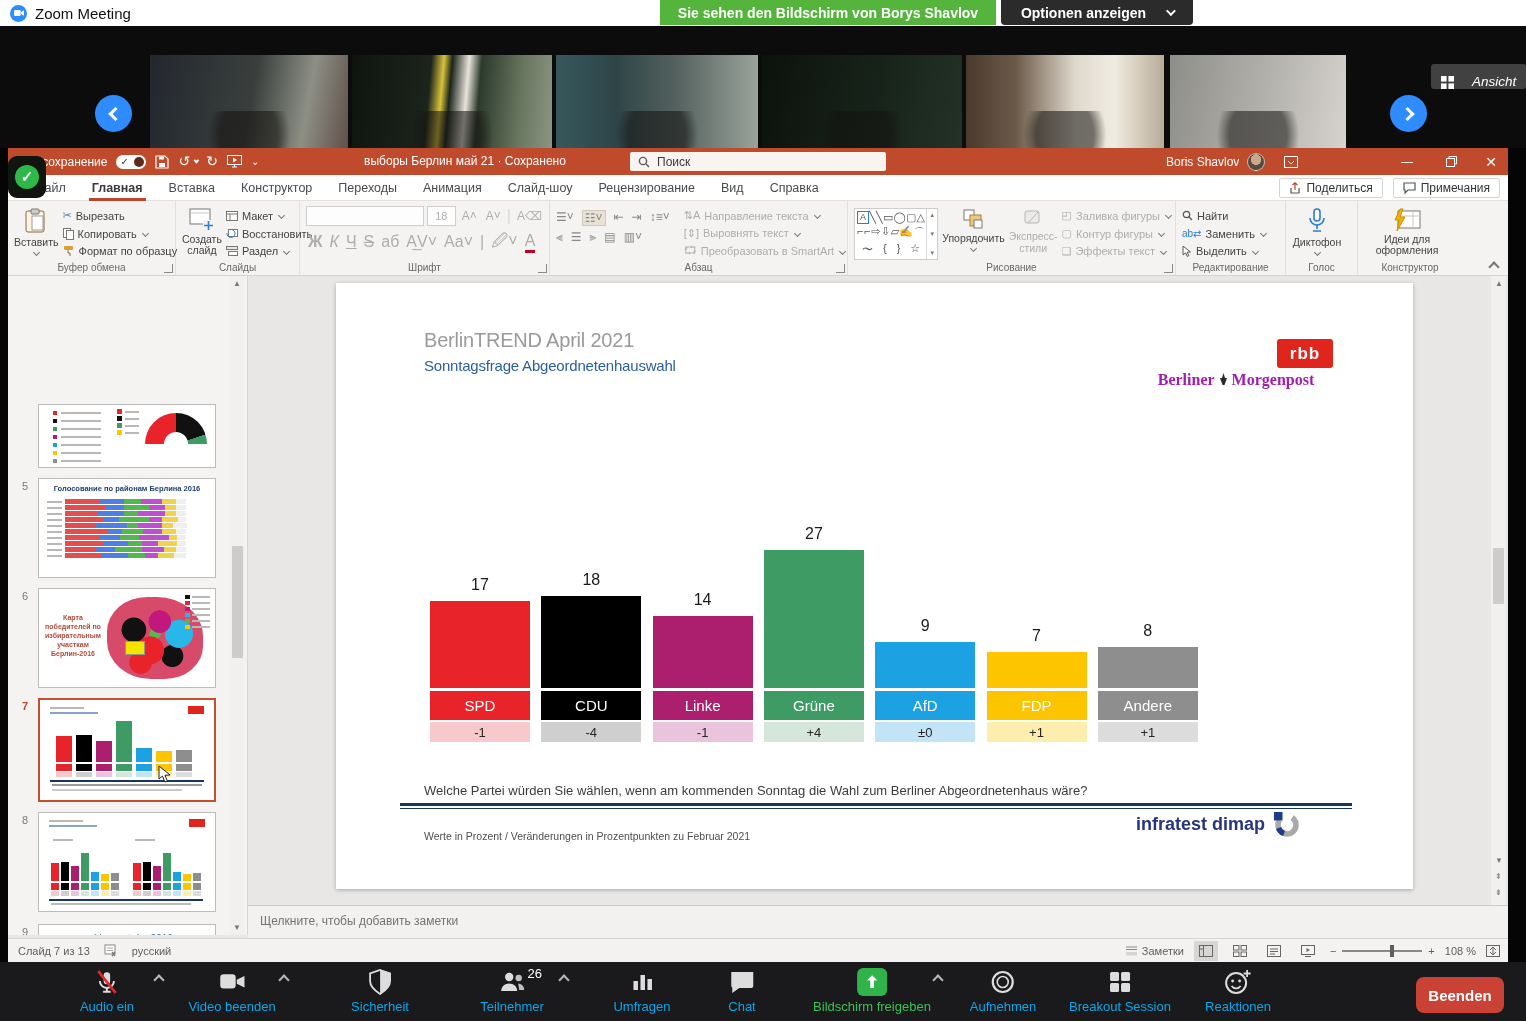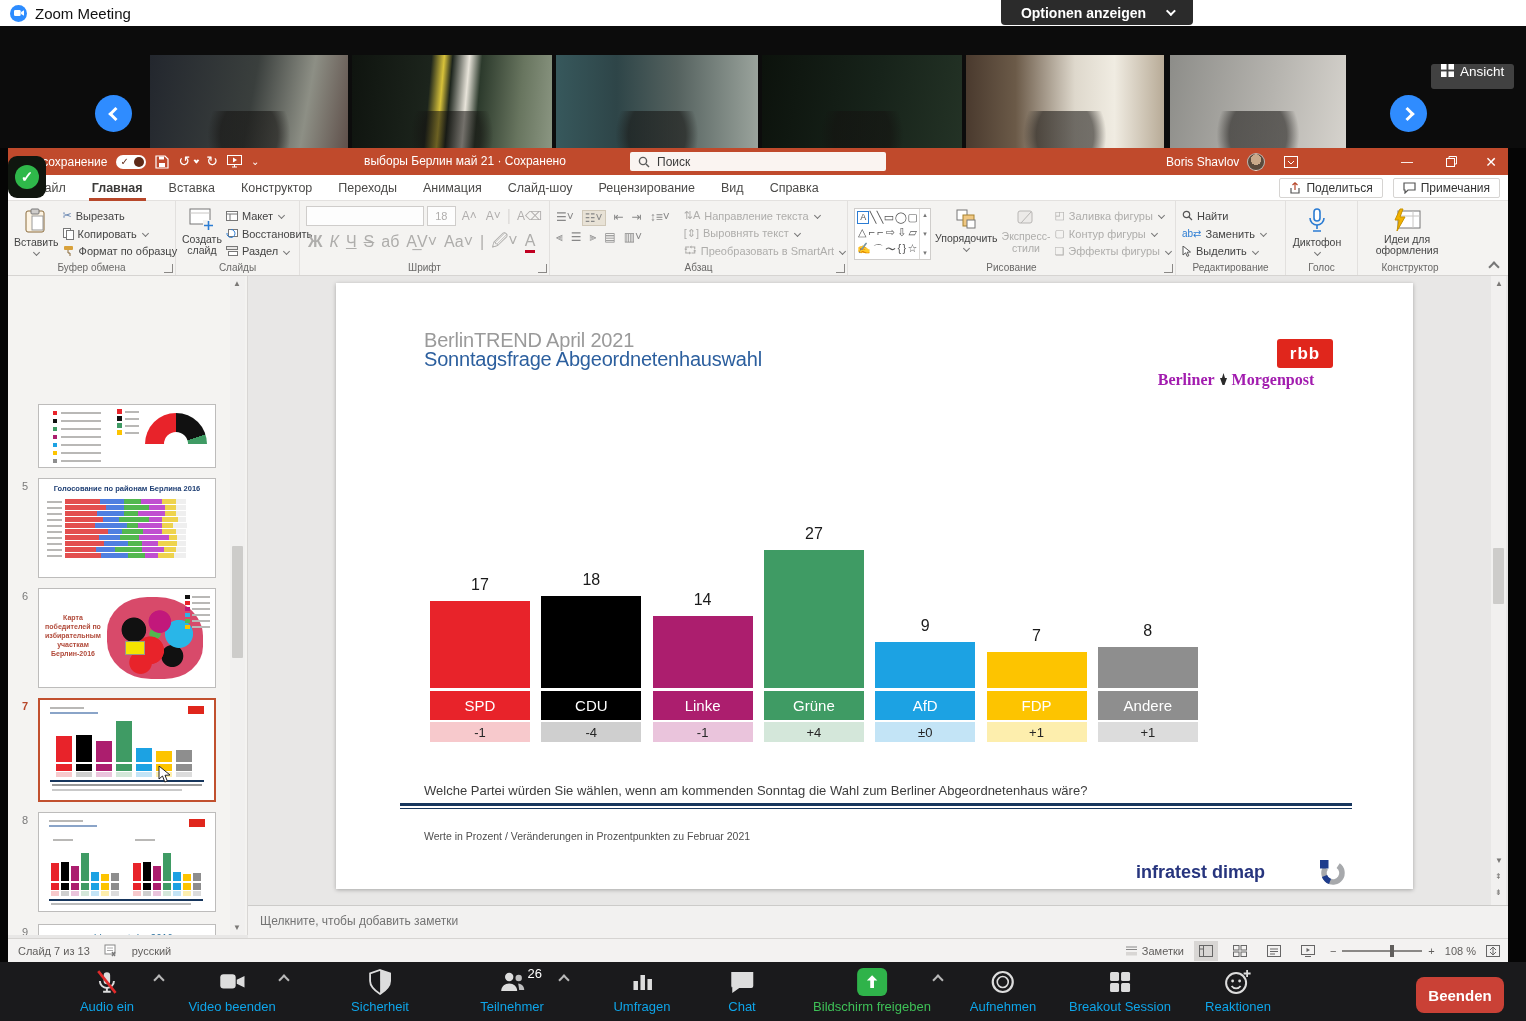--- a/index.html
+++ b/index.html
@@ -24,21 +24,21 @@
 .nav-right { left:1390px; } .nav-right span { transform:rotate(225deg) translate(1px,-1px); }
 .tile { position:absolute; top:29px; height:118px; overflow:hidden; }
 .tile::before { content:""; position:absolute; left:50%; bottom:-18px; width:90px; height:80px; transform:translateX(-50%); background:radial-gradient(ellipse at 50% 30%, rgba(20,18,16,.55) 0 45%, transparent 65%); }
 .tile-0 { background:linear-gradient(100deg,#23272e 0%,#3a3f3d 50%,#8d8f85 76%,#5b4a45 100%); }
 .tile-1 { background:linear-gradient(95deg,#0f140f 0%,#1c241c 38%,#d8c23a 44%,#1c241c 48%,#e8e4da 56%,#2c3a2c 62%,#68755f 82%,#8d9884 100%); }
 .tile-2 { background:linear-gradient(90deg,#37585c 0%,#2e4548 30%,#55625f 60%,#9aa39c 100%); }
 .tile-3 { background:linear-gradient(100deg,#0c120c 0%,#17231a 55%,#243326 100%); }
 .tile-4 { background:linear-gradient(90deg,#4a3a2e 0%,#6b5a48 25%,#ded8cc 55%,#f0ece2 75%,#b8ab97 100%); }
 .tile-5 { background:linear-gradient(100deg,#8d8d89 0%,#b5b3ae 55%,#d8d5cf 100%); }
 .name-tag { position:absolute; left:2px; bottom:2px; background:rgba(15,15,15,.62); color:#fff; font-size:13.5px; padding:3px 10px 3px 6px; display:flex; align-items:center; gap:5px; }
-.ansicht-btn { position:absolute; left:1431px; top:38px; height:25px; padding:0 10px; background:rgba(70,70,70,.92); border-radius:3px; color:#fff; font-size:13.5px; display:flex; align-items:flex-start; gap:6px; cursor:pointer; }
+.ansicht-btn { position:absolute; left:1431px; top:38px; height:25px; padding:0 10px; background:rgba(70,70,70,.92); border-radius:3px; color:#fff; font-size:13.5px; display:flex; align-items:flex-end; gap:18px; cursor:pointer;font-style:italic; }
 
 
 .ppt { position:absolute; left:8px; top:148px; width:1500px; height:814px; background:#fff; }
 .ppt-titlebar { position:absolute; left:0; top:0; width:100%; height:27px; background:#c04a2c; color:#fff; font-size:12px; }
 .qat { position:absolute; left:8px; top:0; height:27px; display:flex; align-items:center; gap:9px; }
 .toggle-pill { width:30px; height:14px; border-radius:8px; background:#fff; position:relative; }
 .toggle-pill .knob { position:absolute; right:2px; top:2px; width:10px; height:10px; border-radius:50%; background:#5f2a18; }
 .toggle-pill .chk { position:absolute; left:4px; top:0; color:#5f2a18; font-size:10px; line-height:14px; }
 .qat-ic { color:#fff; font-size:14px; line-height:27px; cursor:pointer; display:flex; align-items:center; }
 .doc-title { position:absolute; left:352px; top:0; width:210px; height:27px; line-height:27px; text-align:center; white-space:nowrap; }
@@ -89,28 +89,28 @@
 .statusbar { position:absolute; left:0; top:790px; width:100%; height:24px; background:#f3f2f1; border-top:1px solid #d6d4d2; font-size:11px; color:#605e5c; display:flex; align-items:center; }
 .sb-left { display:flex; align-items:center; gap:14px; padding-left:10px; }
 .sb-right { margin-left:auto; display:flex; align-items:center; gap:10px; padding-right:8px; }
 .viewbtn { width:24px; height:20px; display:flex; align-items:center; justify-content:center; cursor:pointer; }
 .viewbtn.pressed { background:#d8d6d4; }
 .zoom-slider { display:flex; align-items:center; gap:6px; }
 .zs-track { width:80px; height:2px; background:#8a8886; position:relative; }
 .zs-thumb { position:absolute; left:48px; top:-5px; width:4px; height:12px; background:#605e5c; }
 
 .kicker { position:absolute; left:88px; top:46px; font-size:20px; color:#9a9a9a; letter-spacing:-0.2px; }
-.slide-title { position:absolute; left:88px; top:65px; font-size:20px; color:#2c5f9e; letter-spacing:-0.2px; }
+.slide-title { position:absolute; left:88px; top:74px; font-size:15px; color:#2c5f9e; letter-spacing:-0.2px; }
 .rbb-logo { position:absolute; left:941px; top:56px; width:56px; height:29px; background:#e0261c; border-radius:3px; color:#fff; font-weight:bold; font-size:17px; display:flex; align-items:center; justify-content:center; letter-spacing:1px; }
 .bmp-logo { position:absolute; left:800px; top:88px; width:200px; text-align:center; font-family:"Liberation Serif", serif; font-weight:bold; font-size:16px; color:#a21caf; display:flex; align-items:baseline; justify-content:center; gap:4px; }
 .q-text { position:absolute; left:88px; top:500px; font-size:13px; color:#3c3c3c; }
 .rule { position:absolute; left:64px; top:520px; width:952px; height:6px; border-top:3px solid #17365d; border-bottom:1px solid #17365d; }
 .src1 { position:absolute; left:88px; top:533px; font-size:10.5px; color:#4f4f4f; }
 .src2 { position:absolute; left:88px; top:547px; font-size:10.5px; color:#4f4f4f; }
-.agency { position:absolute; left:800px; top:528px; width:210px; display:flex; align-items:center; justify-content:space-between; gap:8px; font-size:18px; font-weight:bold; color:#27357e;margin-top:48px; }
+.agency { position:absolute; left:800px; top:528px; width:210px; display:flex; align-items:center; justify-content:flex-start; gap:8px; font-size:18px; font-weight:bold; color:#27357e; }
 
 .bar-group { position:absolute; top:0; height:606px; }
 .bar-rect { position:absolute; left:0; width:100%; bottom:201px; }
 .bar-num { position:absolute; left:0; width:100%; text-align:center; font-size:16px; color:#1a1a1a; }
 .bar-label { position:absolute; left:0; width:100%; top:408px; height:29px; color:#fff; font-size:15px; font-weight:500; display:flex; align-items:center; justify-content:center; }
 .bar-change { position:absolute; left:0; width:100%; top:439px; height:20px; font-size:13px; color:#262626; display:flex; align-items:center; justify-content:center; }
 
 .shield-badge { position:absolute; left:8px; top:156px; width:38px; height:42px; background:#10160f; border-radius:9px; display:flex; align-items:center; justify-content:center; z-index:50; }
 .shield-badge .inner { width:24px; height:24px; border-radius:50%; background:#2fb84a; color:#fff; font-size:15px; font-weight:bold; display:flex; align-items:center; justify-content:center; }
 
@@ -131,20 +131,21 @@
 <div id="app">
 
   <header class="zm-titlebar">
     <span class="zm-logo">
       <svg viewBox="0 0 12 8">
           <rect x="0" y="0.5" width="8" height="7" rx="1.5" fill="#fff"></rect>
           <path d="M8.5 2.8 L12 0.8 V7.2 L8.5 5.2 Z" fill="#fff"></path>
         </svg>
     </span>
     <span class="zm-title">Zoom Meeting</span>
+    <div class="zm-banner">Sie sehen den Bildschirm von Borys Shavlov</div>
     <div class="zm-options">
       <span>Optionen anzeigen</span>
       <span class="caret-down"></span>
     </div>
   </header>
 
   <div class="video-strip">
     <div class="nav-btn nav-left">
         <span></span>
       </div>
@@ -516,21 +517,21 @@
               <span>Заливка фигуры</span>
               <span class="cd"></span>
             </div>
           <div class="smallbtn">
               <span>▢</span>
               <span>Контур фигуры</span>
               <span class="cd"></span>
             </div>
           <div class="smallbtn">
               <span>❏</span>
-              <span>Эффекты фигуры</span>
+              <span>Эффекты текст</span>
               <span class="cd"></span>
             </div>
         </div>
         <div class="rgroup-label">Рисование</div>
         <div class="launcher"></div>
       </div>
 
       <div class="rgroup" style="width:110px;">
         <div class="smallcol">
           <div class="smallbtn">

